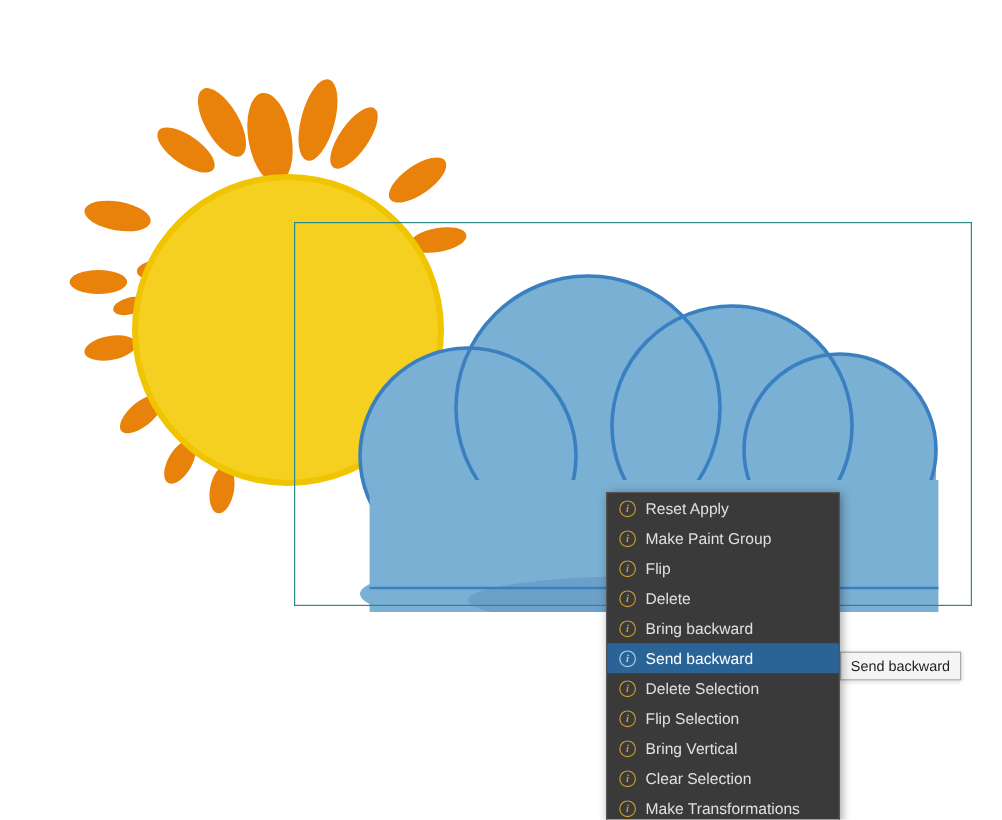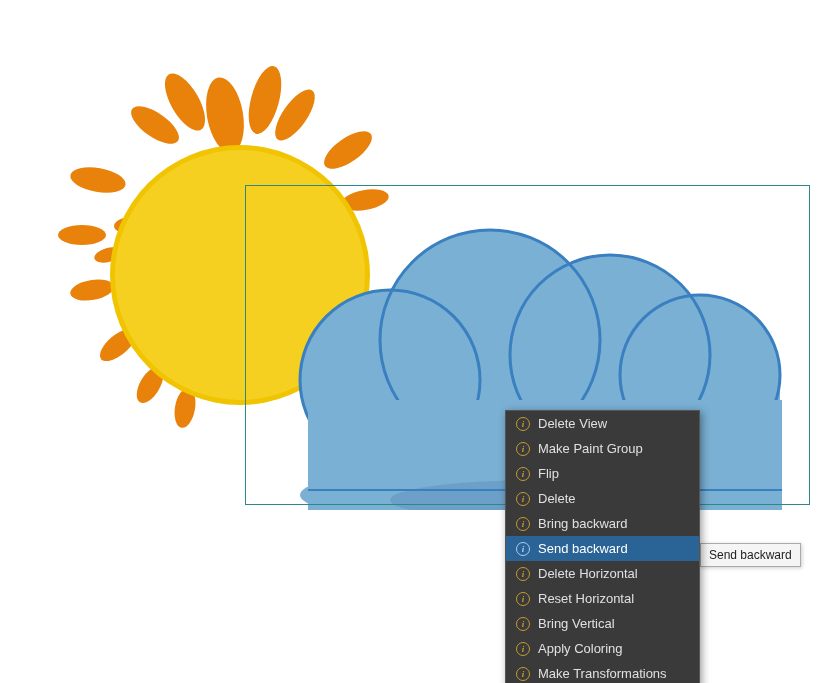--- a/index.html
+++ b/index.html
@@ -163,21 +163,21 @@
 
       <line x1="68" y1="290" x2="542" y2="290" stroke="#3a7fc0" stroke-width="2"></line>
     </g>
   </svg>
 
   <div class="selection-rect"></div>
 
   <div class="context-menu">
   <div class="menu-item">
         <span class="info-icon">i</span>
-        <span>Delete View</span>
+        <span>Reset Apply</span>
       </div>
       <div class="menu-item">
         <span class="info-icon">i</span>
         <span>Make Paint Group</span>
       </div>
       <div class="menu-item">
         <span class="info-icon">i</span>
         <span>Flip</span>
       </div>
       <div class="menu-item">
@@ -187,33 +187,33 @@
       <div class="menu-item">
         <span class="info-icon">i</span>
         <span>Bring backward</span>
       </div>
       <div class="menu-item active">
         <span class="info-icon">i</span>
         <span>Send backward</span>
       </div>
       <div class="menu-item">
         <span class="info-icon">i</span>
-        <span>Delete Horizontal</span>
-      </div>
-      <div class="menu-item">
-        <span class="info-icon">i</span>
-        <span>Reset Horizontal</span>
+        <span>Delete Selection</span>
+      </div>
+      <div class="menu-item">
+        <span class="info-icon">i</span>
+        <span>Flip Selection</span>
       </div>
       <div class="menu-item">
         <span class="info-icon">i</span>
         <span>Bring Vertical</span>
       </div>
       <div class="menu-item">
         <span class="info-icon">i</span>
-        <span>Apply Coloring</span>
+        <span>Clear Selection</span>
       </div>
       <div class="menu-item">
         <span class="info-icon">i</span>
         <span>Make Transformations</span>
       </div>
     </div>
 
   <div class="tooltip">
     <span>Send backward</span>
   </div>

